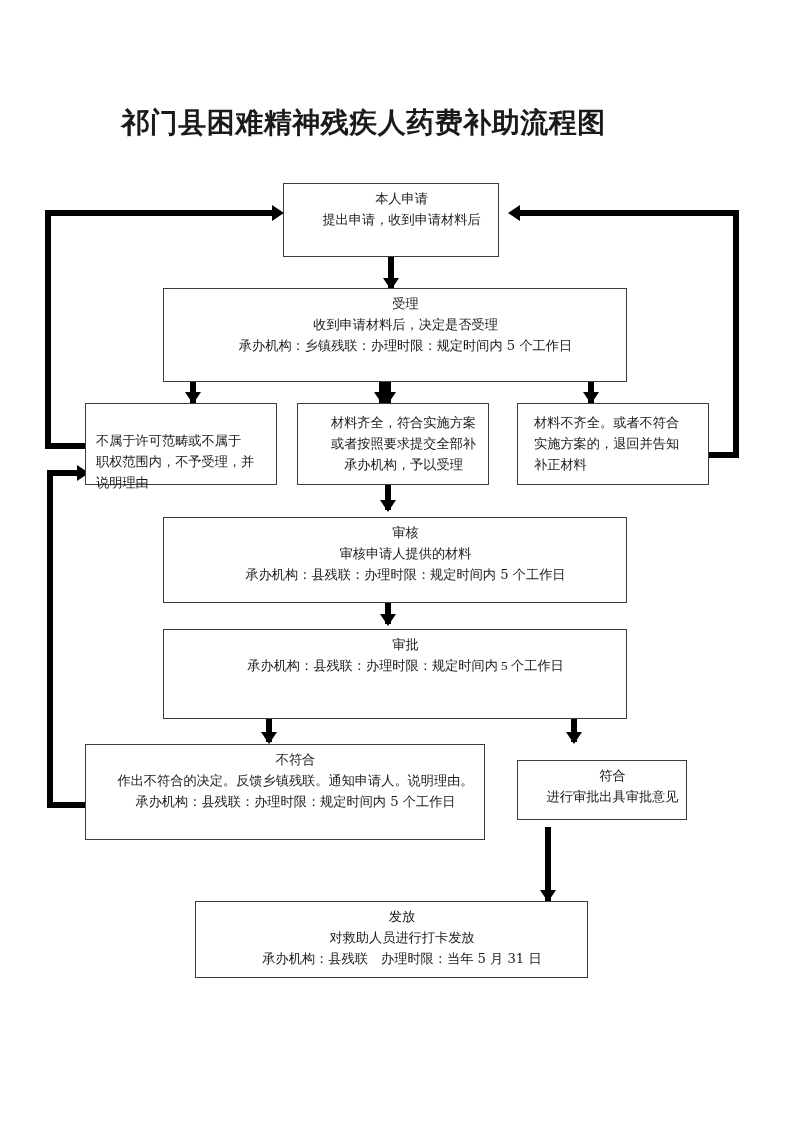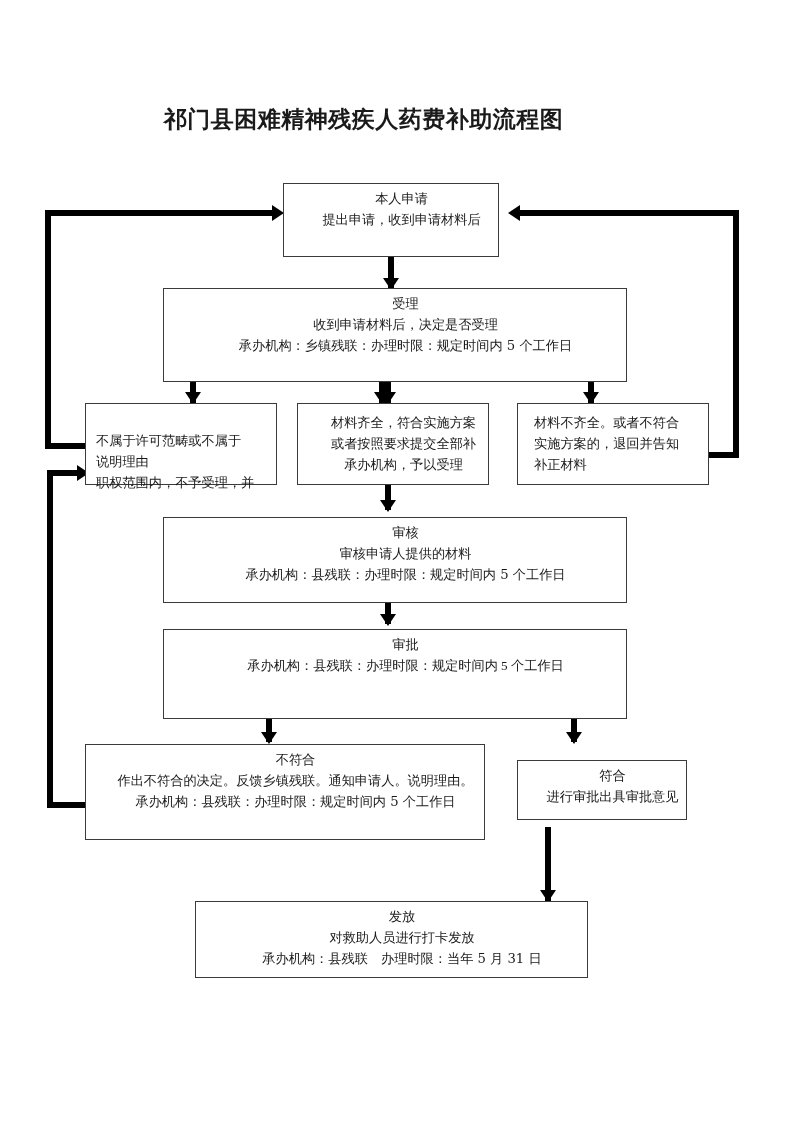--- a/index.html
+++ b/index.html
@@ -17,21 +17,21 @@
     height: 1122px;
     background: #ffffff;
     overflow: hidden;
   }
   #title {
     position: absolute;
     left: 0;
     top: 104px;
     width: 727px;
     text-align: center;
-    font-size: 23px;
+    font-size: 28px;
     font-weight: bold;
     letter-spacing: 0.5px;
     font-family: "DejaVu Sans", "Liberation Sans", sans-serif;
   }
   .box {
     position: absolute;
     box-sizing: border-box;
     border: 1.3px solid #3b3b3b;
     background: #ffffff;
     font-size: 13.2px;
@@ -131,22 +131,22 @@
   </div>
 
   <div class="box center" style="left:163px; top:288px; width:464px; height:94px;">
     <span class="hd">受理</span>
     <span class="ln">收到申请材料后，决定是否受理</span>
     <span class="ln">承办机构：乡镇残联：办理时限：规定时间内 5 个工作日</span>
   </div>
 
   <div class="box left-al" style="left:85px; top:403px; width:192px; height:82px; padding-left:10px; padding-top:26px;">
     <span class="ln">不属于许可范畴或不属于</span>
+    <span class="ln">职权范围内，不予受理，并</span>
     <span class="ln">说明理由</span>
-    <span class="ln">职权范围内，不予受理，并</span>
   </div>
 
   <div class="box center" style="left:297px; top:403px; width:192px; height:82px; padding-top:8px;">
     <span class="ln">材料齐全，符合实施方案</span>
     <span class="ln">或者按照要求提交全部补</span>
     <span class="ln">承办机构，予以受理</span>
   </div>
 
   <div class="box left-al" style="left:517px; top:403px; width:192px; height:82px; padding-left:16px; padding-top:8px;">
     <span class="ln">材料不齐全。或者不符合</span>

